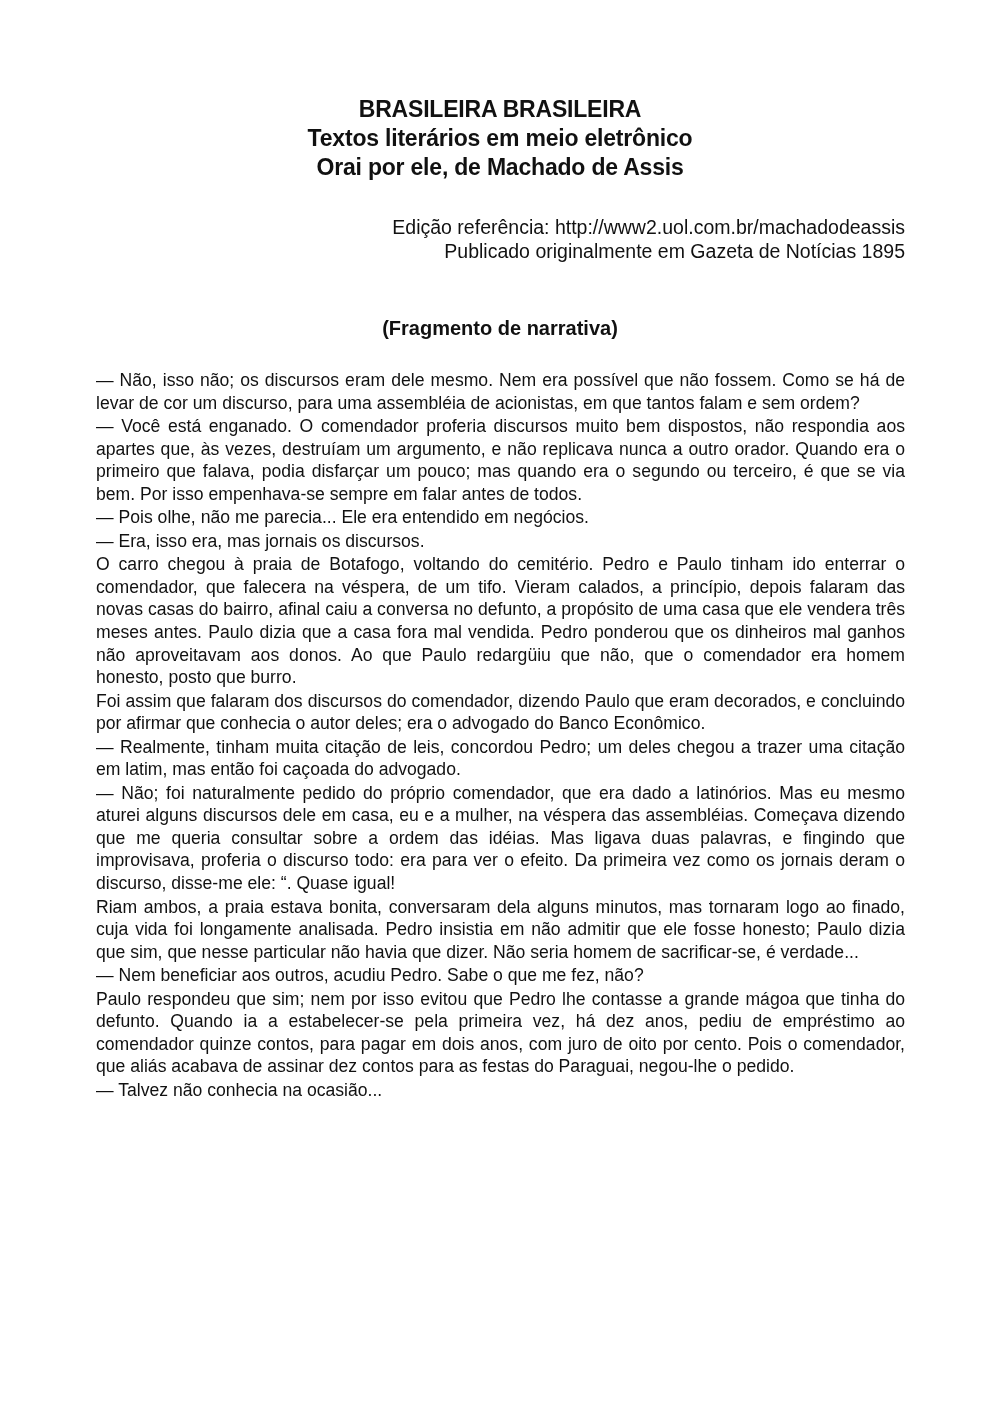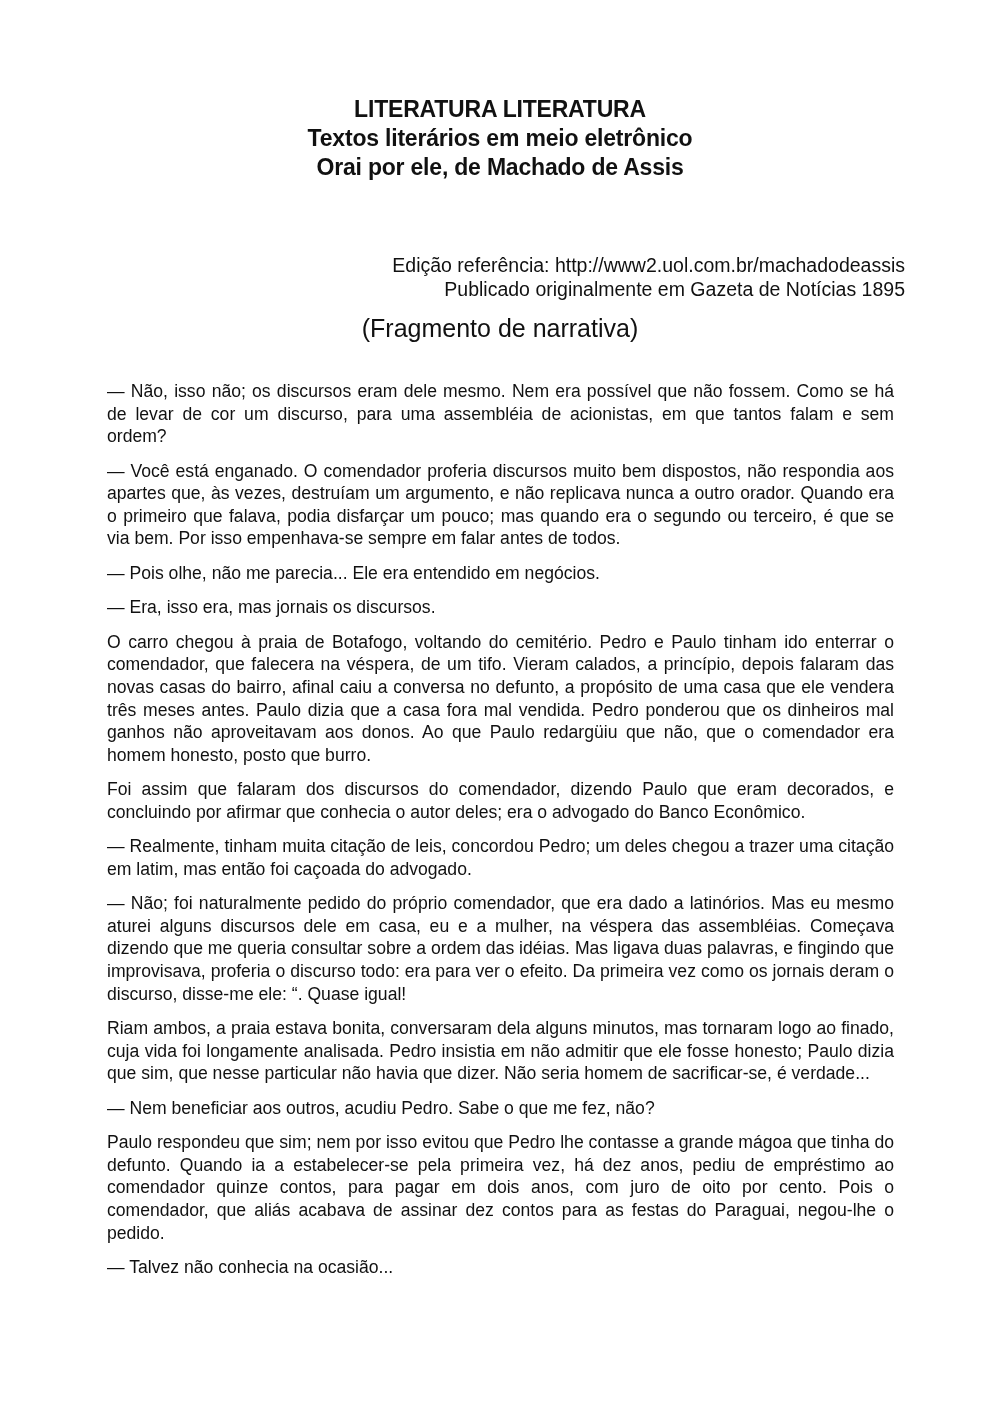--- a/index.html
+++ b/index.html
@@ -1,29 +1,29 @@
 <!DOCTYPE html>
 <html><head>
 <meta charset="utf-8">
 <style>
   html, body { margin: 0; padding: 0; background: #ffffff; }
   body { width: 1000px; height: 1415px; position: relative; overflow: hidden; color: #111111; font-family: "Liberation Sans", sans-serif; }
   .header { position: absolute; left: 0; top: 95px; width: 1000px; text-align: center; }
   .header .t { font-weight: bold; font-size: 23px; line-height: 29px; letter-spacing: -0.2px; }
-  .meta { position: absolute; right: 95px; top: 215px; text-align: right; font-size: 19.5px; line-height: 24px; margin-top: 38px; }
-  .subtitle { position: absolute; left: 0; top: 314px; width: 1000px; text-align: center; font-weight: normal; font-size: 25px; line-height: 29px; }
+  .meta { position: absolute; right: 95px; top: 215px; text-align: right; font-size: 19.5px; line-height: 24px; }
+  .subtitle { position: absolute; left: 0; top: 314px; width: 1000px; text-align: center; font-weight: bold; font-size: 20px; line-height: 29px; }
   .body { position: absolute; left: 95px; top: 368px; width: 811px; font-size: 17.6px; line-height: 22.55px; }
-  .body p { margin: 12px; text-align: justify; text-align-last: left; }
+  .body p { margin: 1px; text-align: justify; text-align-last: left; }
   .body p.full { text-align-last: justify; }
 </style>
 </head>
 <body>
 
 <div class="header">
-  <div class="t">LITERATURA LITERATURA</div>
+  <div class="t">BRASILEIRA BRASILEIRA</div>
   <div class="t">Textos literários em meio eletrônico</div>
   <div class="t">Orai por ele, de Machado de Assis</div>
 </div>
 
 <div class="meta">
   <div>Edição referência: http://www2.uol.com.br/machadodeassis</div>
   <div>Publicado originalmente em Gazeta de Notícias 1895</div>
 </div>
 
 <div class="subtitle">(Fragmento de narrativa)</div>

